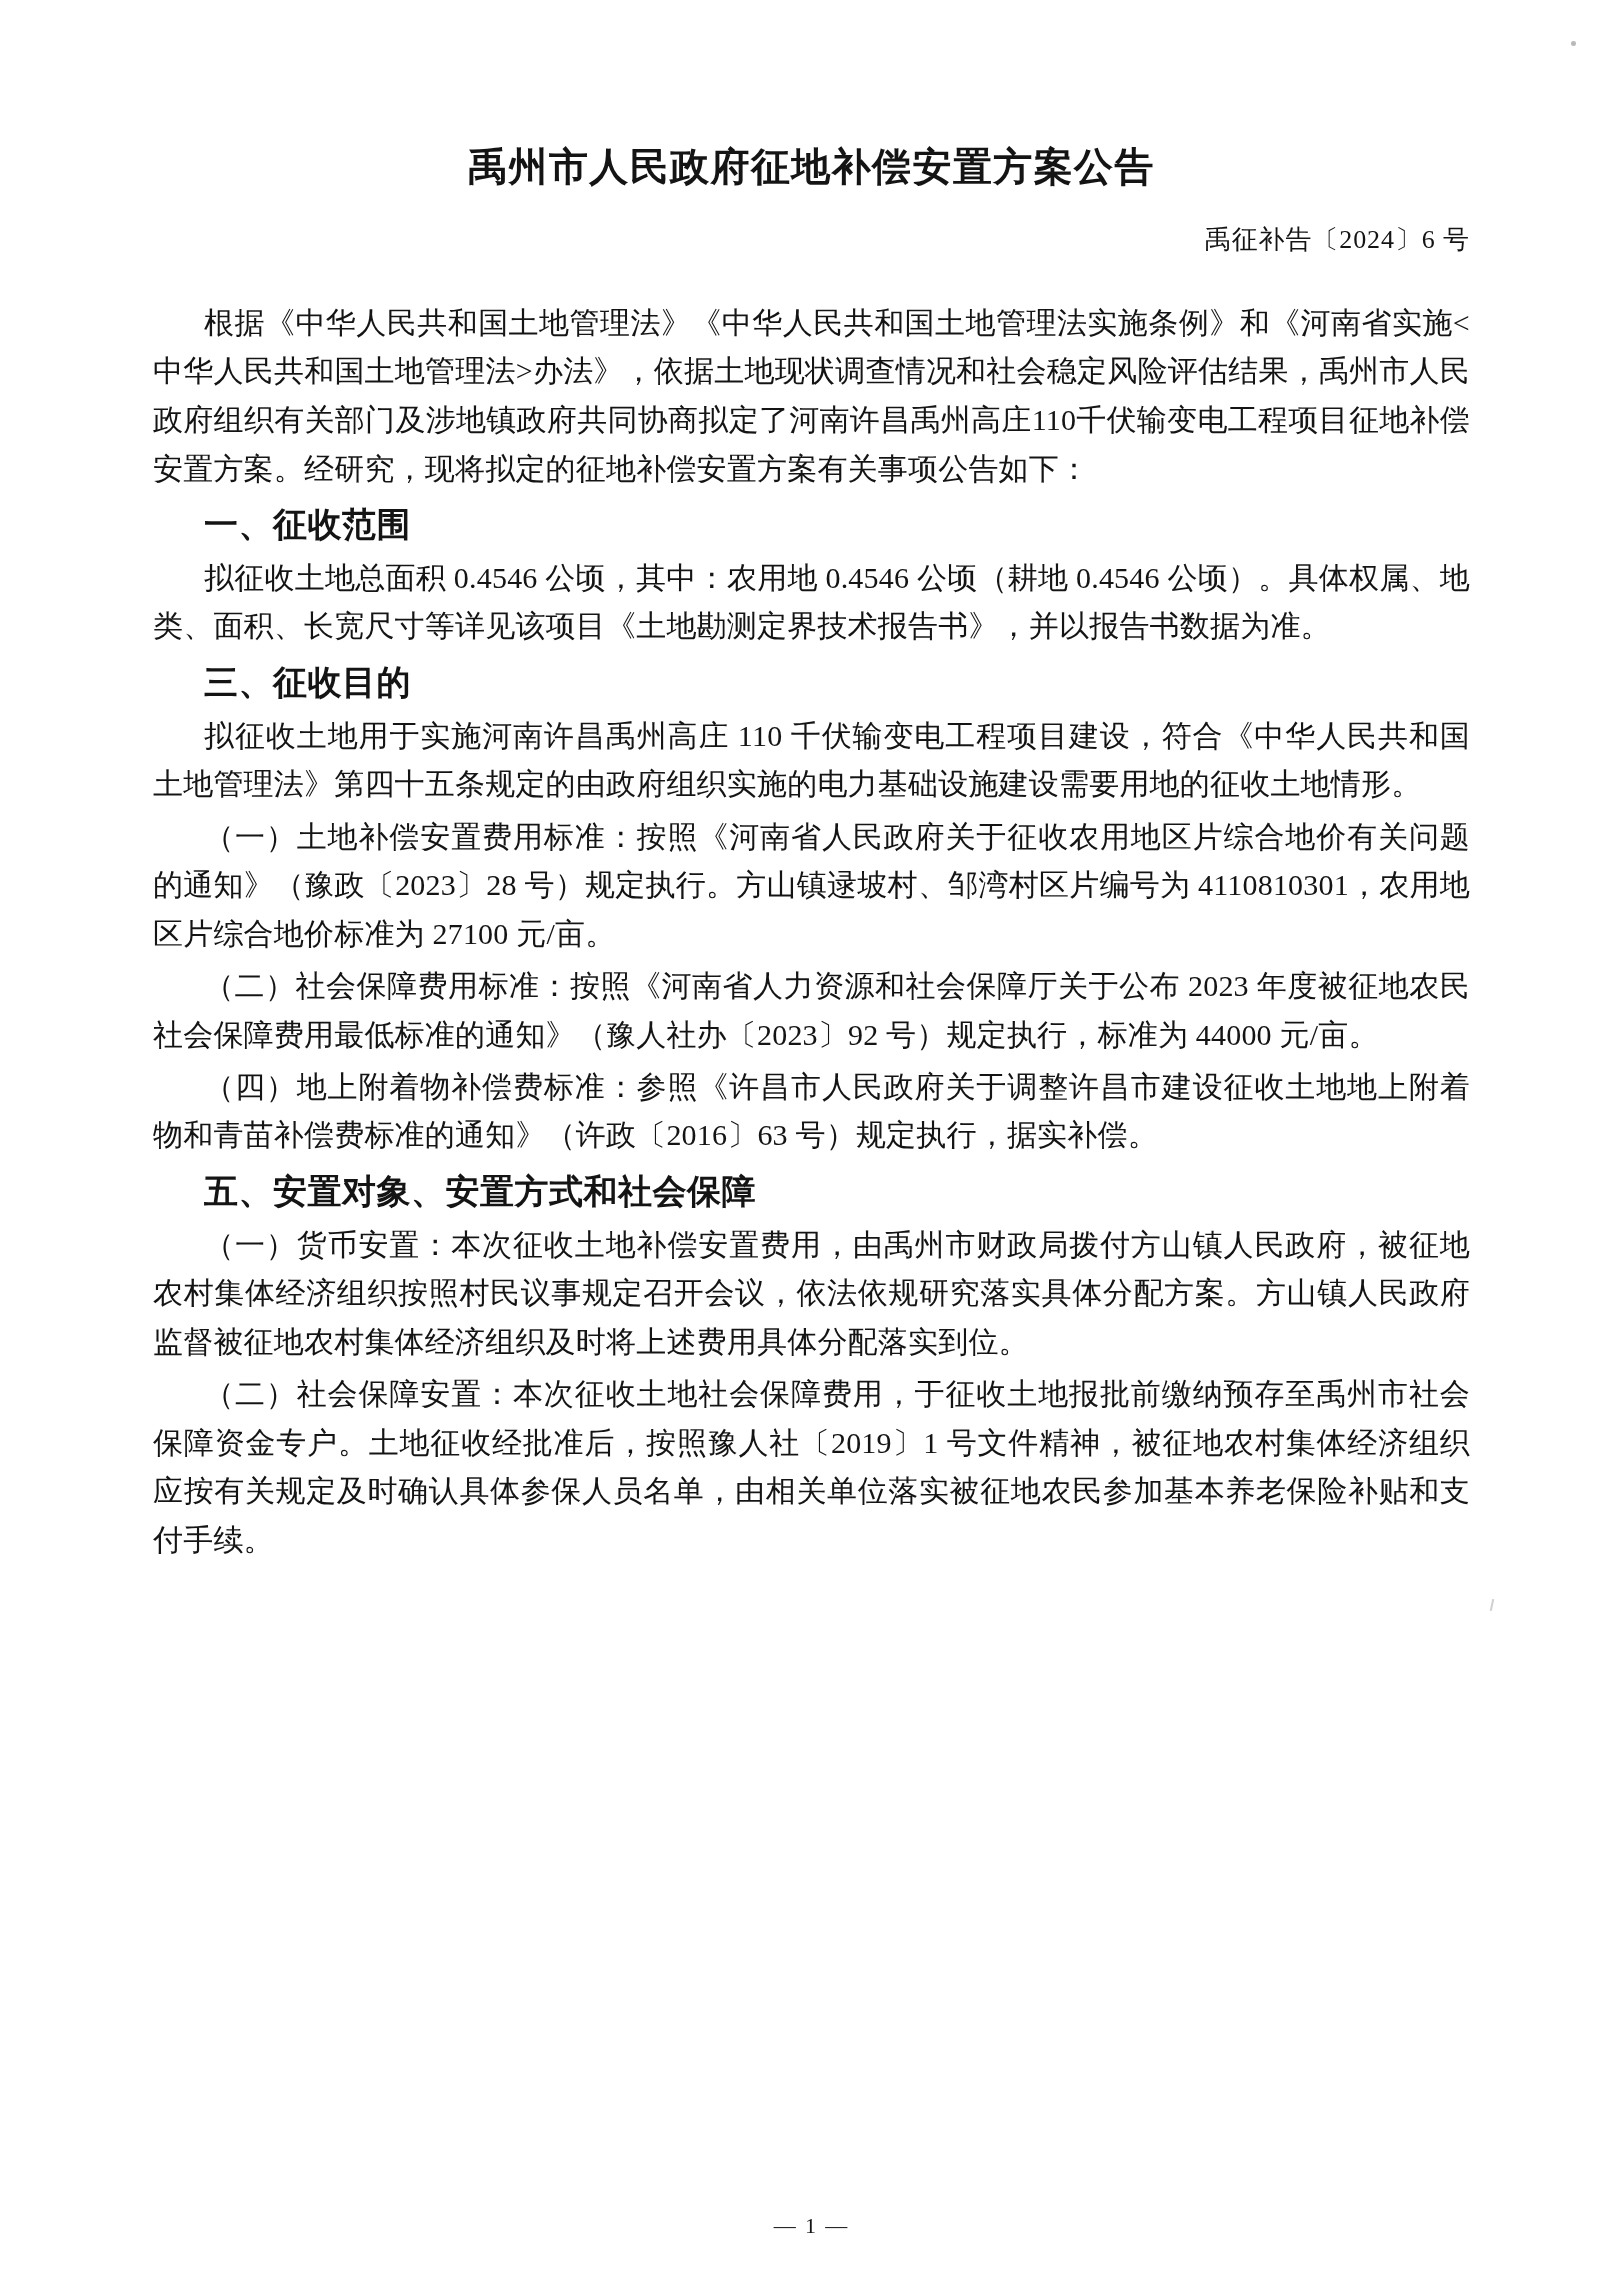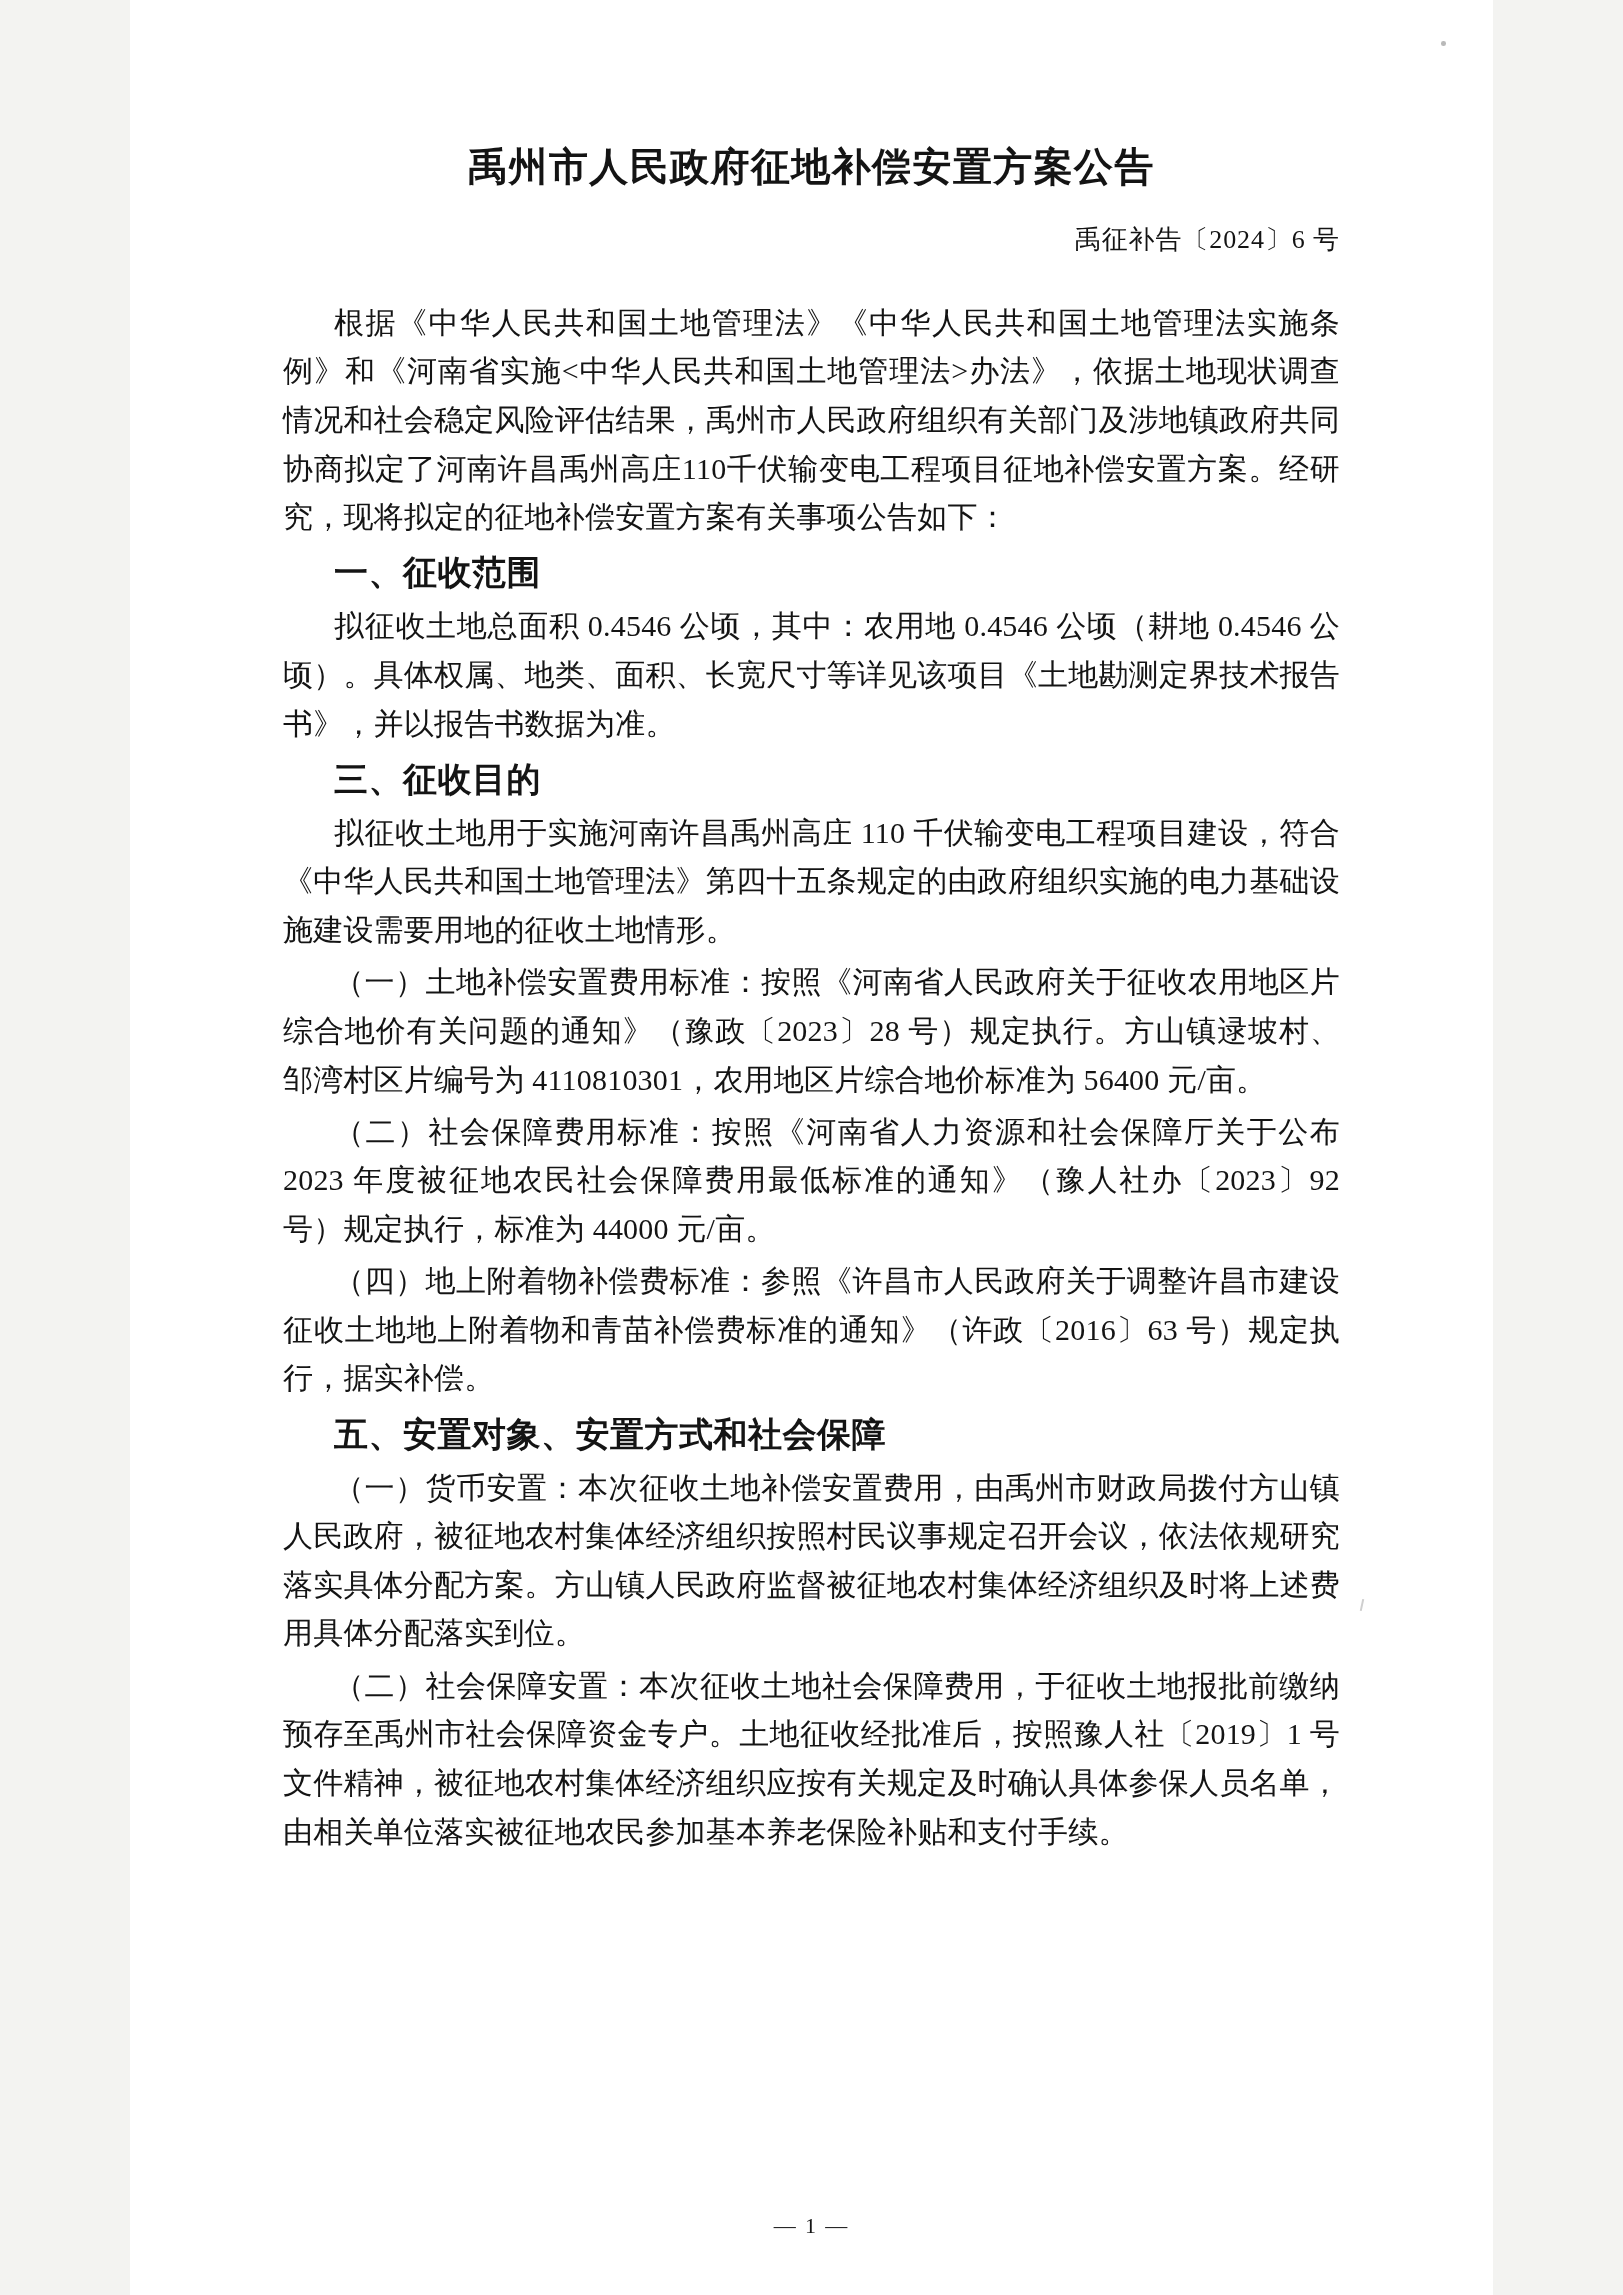--- a/index.html
+++ b/index.html
@@ -1,21 +1,21 @@
 <!DOCTYPE html>
 <html style="font-size:7.4px"><head>
 <meta charset="utf-8">
 <style>
   html, body {
     margin: 0;
     padding: 0;
     background: #f3f3f1;
   }
   .page {
-    width: 1363px;
+    width: 1623px;
     height: 2295px;
     background: #ffffff;
     position: relative;
     box-sizing: border-box;
     margin: 0 auto;
     font-family: "Liberation Serif", "DejaVu Serif", serif;
     color: #141414;
     overflow: hidden;
   }
   .paper-inner {
@@ -98,21 +98,21 @@
   <div class="paper-inner">
     <h1 class="doc-title">禹州市人民政府征地补偿安置方案公告</h1>
     <div class="doc-number">禹征补告〔2024〕6 号</div>
 
     <div class="body-block">
       <p class="para">根据《中华人民共和国土地管理法》《中华人民共和国土地管理法实施条例》和《河南省实施&lt;中华人民共和国土地管理法&gt;办法》，依据土地现状调查情况和社会稳定风险评估结果，禹州市人民政府组织有关部门及涉地镇政府共同协商拟定了河南许昌禹州高庄110千伏输变电工程项目征地补偿安置方案。经研究，现将拟定的征地补偿安置方案有关事项公告如下：</p>
       <p class="heading">一、征收范围</p>
       <p class="para">拟征收土地总面积 0.4546 公顷，其中：农用地 0.4546 公顷（耕地 0.4546 公顷）。具体权属、地类、面积、长宽尺寸等详见该项目《土地勘测定界技术报告书》，并以报告书数据为准。</p>
       <p class="heading">三、征收目的</p>
       <p class="para">拟征收土地用于实施河南许昌禹州高庄 110 千伏输变电工程项目建设，符合《中华人民共和国土地管理法》第四十五条规定的由政府组织实施的电力基础设施建设需要用地的征收土地情形。</p>
-      <p class="para">（一）土地补偿安置费用标准：按照《河南省人民政府关于征收农用地区片综合地价有关问题的通知》（豫政〔2023〕28 号）规定执行。方山镇逯坡村、邹湾村区片编号为 4110810301，农用地区片综合地价标准为 56400 元/亩。</p>
+      <p class="para">（一）土地补偿安置费用标准：按照《河南省人民政府关于征收农用地区片综合地价有关问题的通知》（豫政〔2023〕28 号）规定执行。方山镇逯坡村、邹湾村区片编号为 4110810301，农用地区片综合地价标准为 27100 元/亩。</p>
       <p class="para">（二）社会保障费用标准：按照《河南省人力资源和社会保障厅关于公布 2023 年度被征地农民社会保障费用最低标准的通知》（豫人社办〔2023〕92 号）规定执行，标准为 44000 元/亩。</p>
       <p class="para">（四）地上附着物补偿费标准：参照《许昌市人民政府关于调整许昌市建设征收土地地上附着物和青苗补偿费标准的通知》（许政〔2016〕63 号）规定执行，据实补偿。</p>
       <p class="heading">五、安置对象、安置方式和社会保障</p>
       <p class="para">（一）货币安置：本次征收土地补偿安置费用，由禹州市财政局拨付方山镇人民政府，被征地农村集体经济组织按照村民议事规定召开会议，依法依规研究落实具体分配方案。方山镇人民政府监督被征地农村集体经济组织及时将上述费用具体分配落实到位。</p>
       <p class="para">（二）社会保障安置：本次征收土地社会保障费用，于征收土地报批前缴纳预存至禹州市社会保障资金专户。土地征收经批准后，按照豫人社〔2019〕1 号文件精神，被征地农村集体经济组织应按有关规定及时确认具体参保人员名单，由相关单位落实被征地农民参加基本养老保险补贴和支付手续。</p>
     </div>
   </div>
 
   <div class="page-number">— 1 —</div>
 </div>

